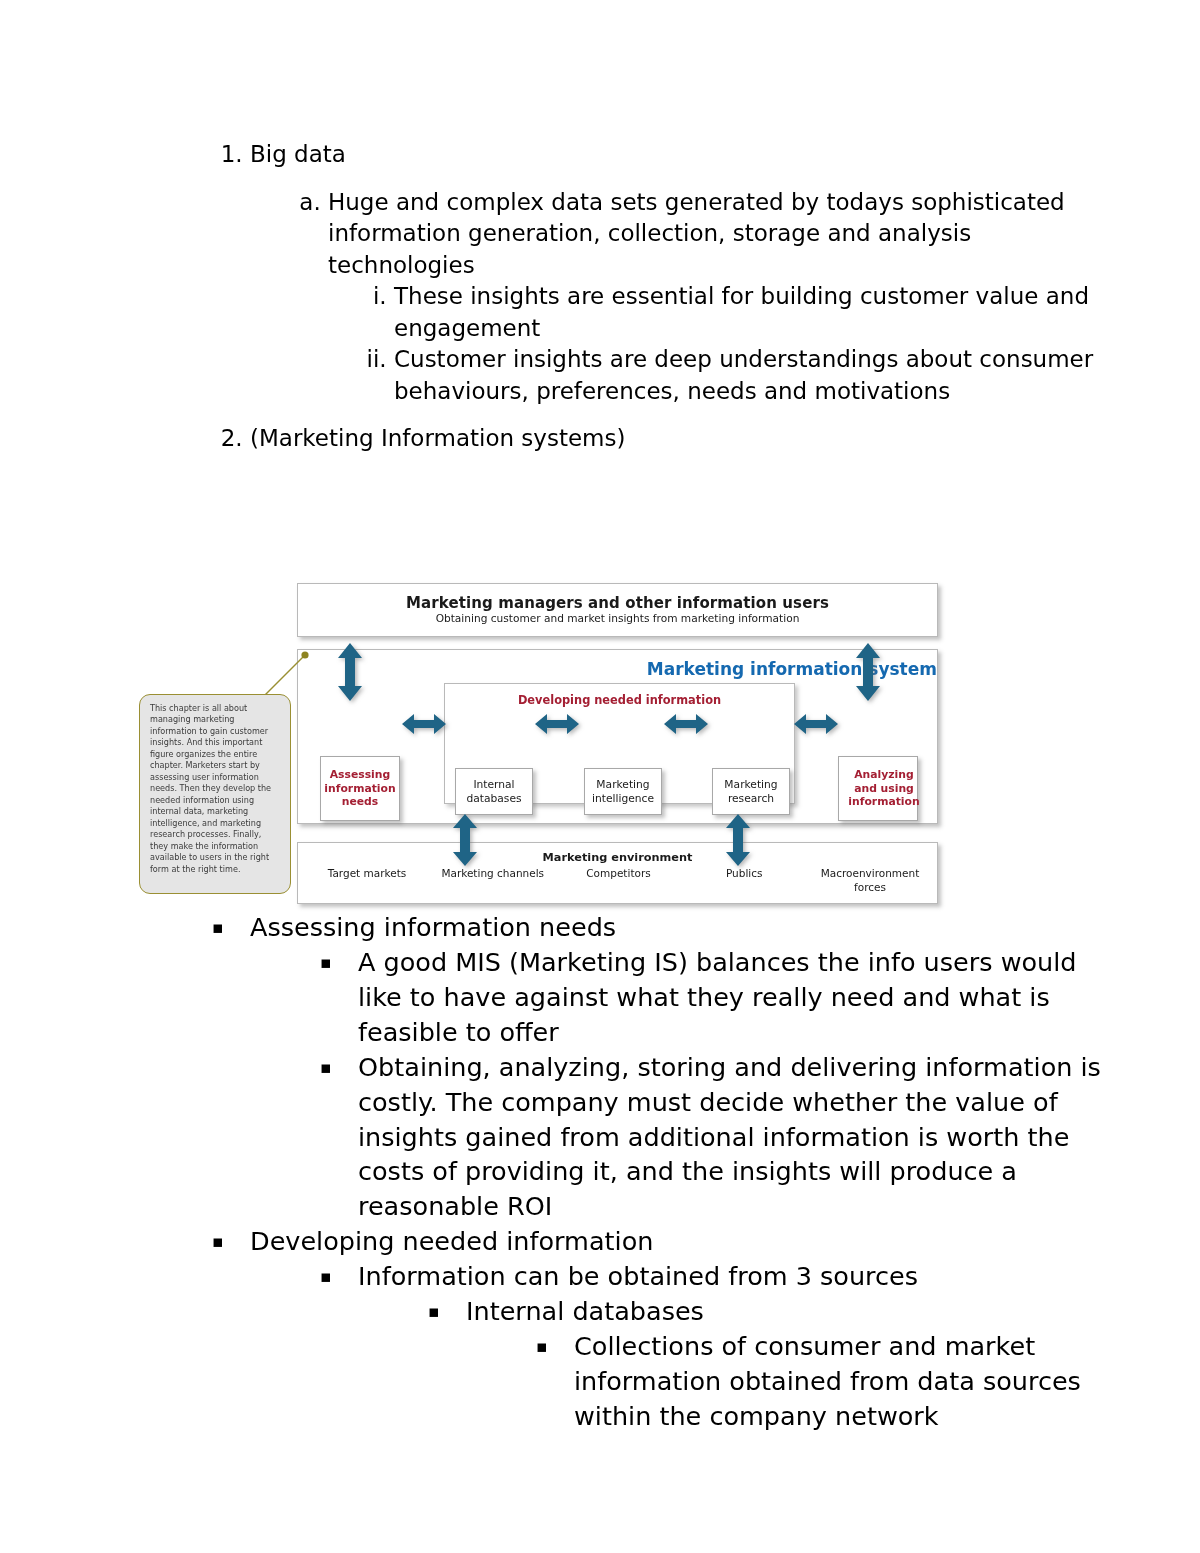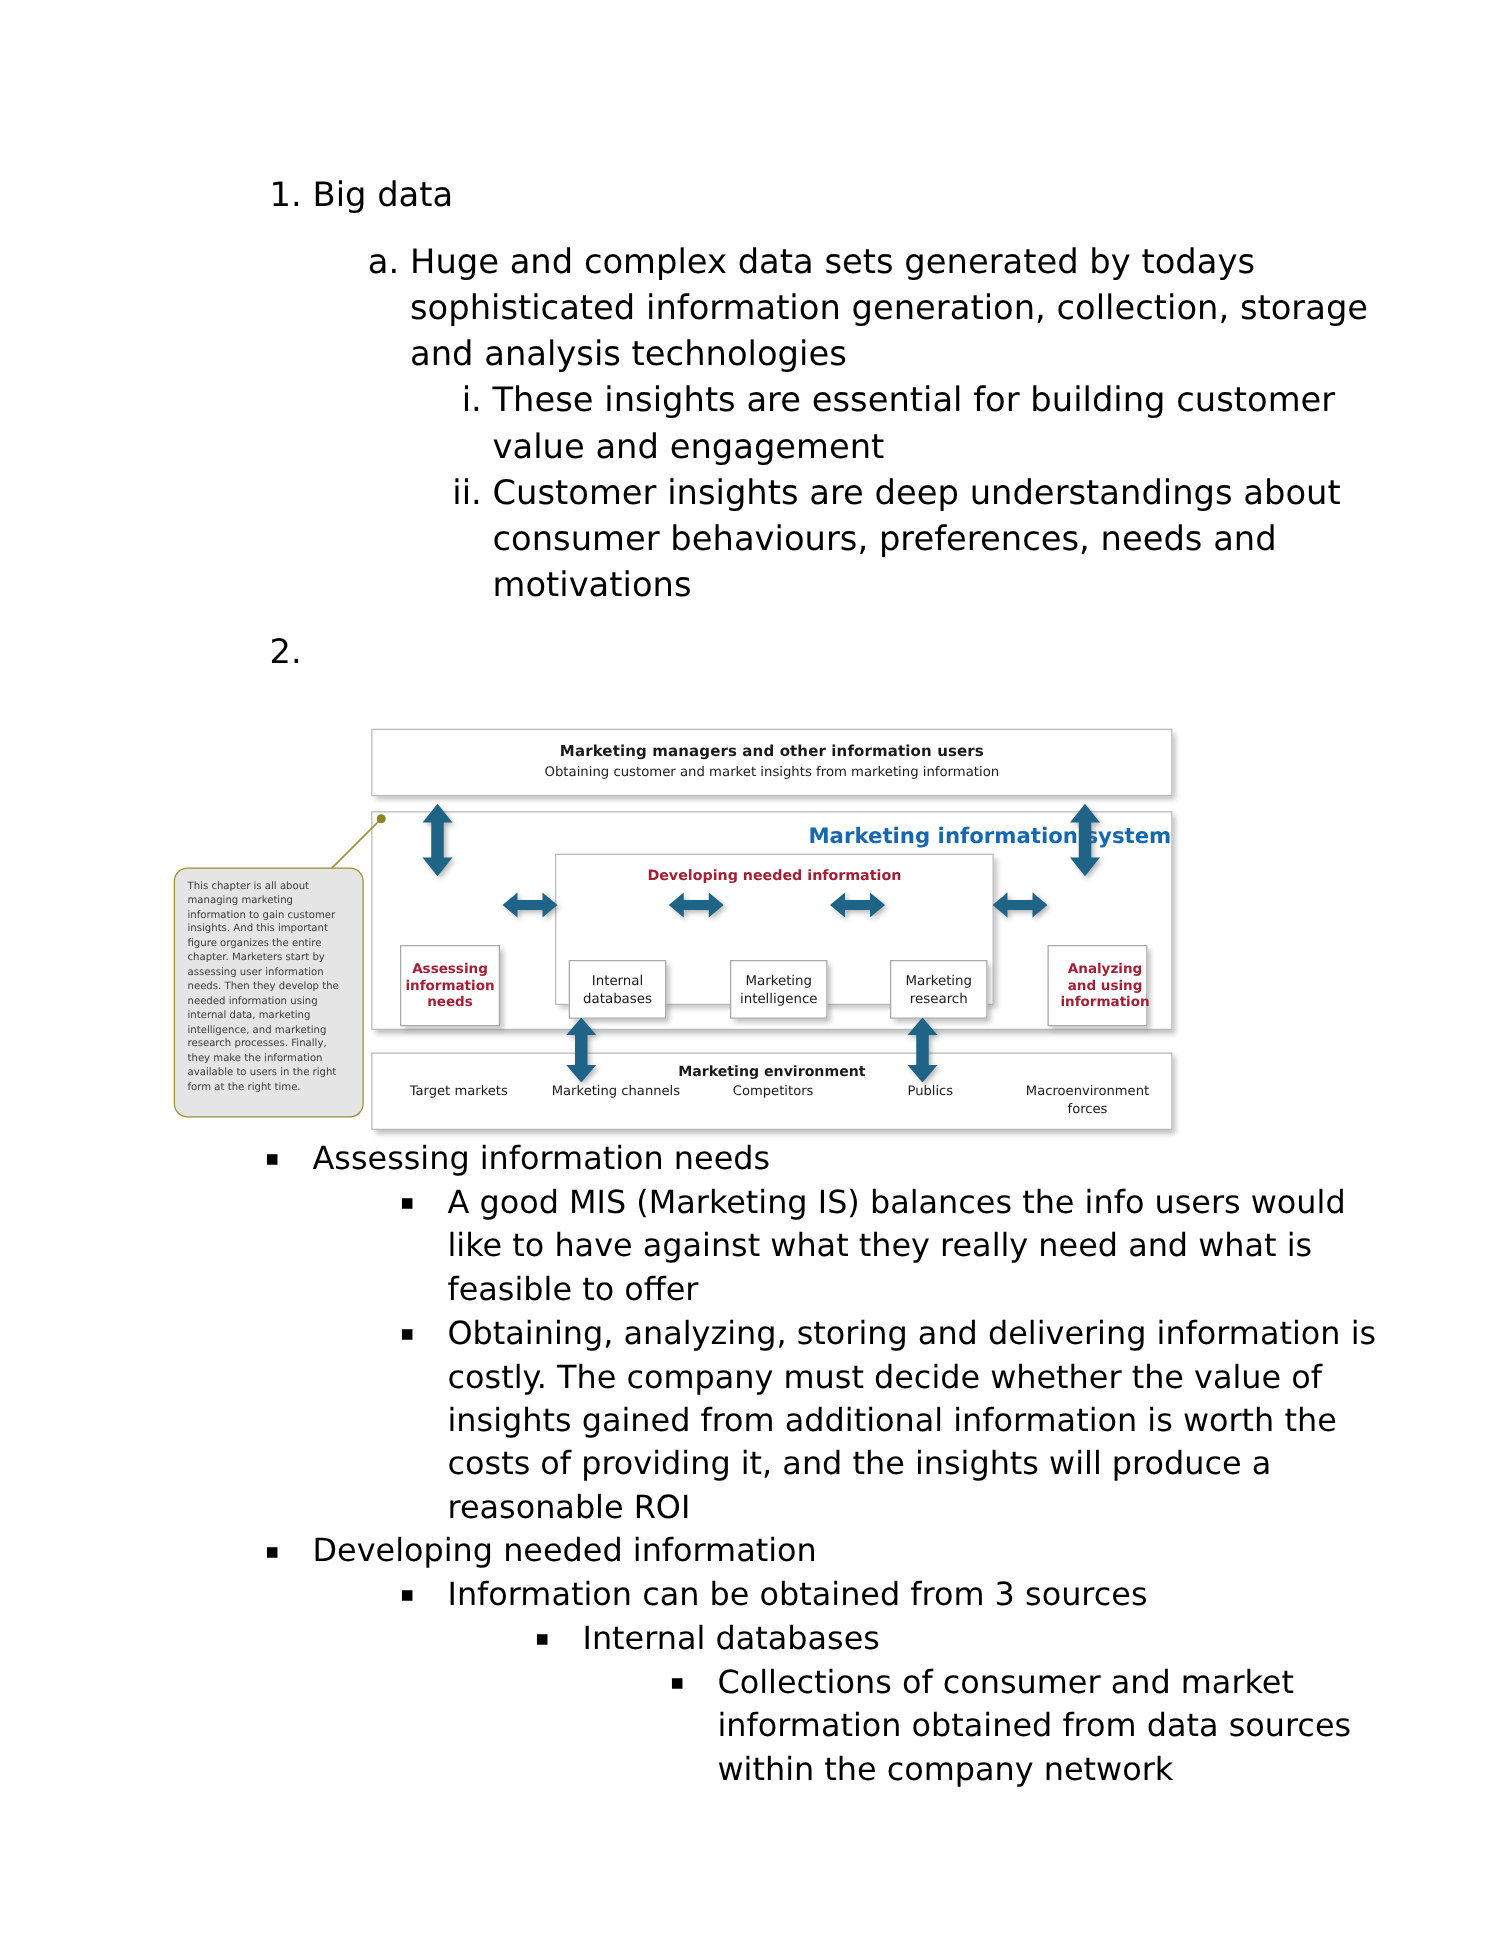--- a/index.html
+++ b/index.html
@@ -25,21 +25,21 @@
   }
 
   ol.lvl1 {
     position: absolute;
     left: 212px;
     top: 139px;
     width: 880px;
     margin: 0;
     padding: 0 0 0 38px;
     list-style: decimal;
-    font-size: 27px;
+    font-size: 23px;
     line-height: 1.37;
   }
   ol.lvl1 > li { margin: 0; padding: 0; }
 
   ol.lvl2 {
     margin: 16px;
     padding: 0 0 0 62px;
     list-style: lower-alpha;
   }
   ol.lvl3 {
@@ -93,21 +93,21 @@
     box-shadow: 3px 3px 4px rgba(120,120,120,0.45);
     box-sizing: border-box;
   }
   .band-top {
     left: 0; top: 0; width: 641px; height: 54px;
   }
   .band-top .t1 {
     position: absolute;
     left: 0; top: 10px; width: 100%;
     text-align: center;
-    font-size: 12px;
+    font-size: 15px;
     font-weight: bold;
     color: #1a1a1a;
     letter-spacing: 0.1px;
   }
   .band-top .t2 {
     position: absolute;
     left: 0; top: 28px; width: 100%;
     text-align: center;
     font-size: 10.6px;
     color: #1a1a1a;
@@ -250,20 +250,21 @@
               <span class="txt">These insights are essential for building customer value and engagement</span>
             </li>
             <li>
               <span class="txt">Customer insights are deep understandings about consumer behaviours, preferences, needs and motivations</span>
             </li>
           </ol>
         </li>
       </ol>
     </li>
     <li>
+      <span class="txt">(Marketing Information systems)</span>
     </li>
   </ol>
 
   <div class="figure">
 
     <div class="fbox band-top">
       <div class="t1">Marketing managers and other information users</div>
       <div class="t2">Obtaining customer and market insights from marketing information</div>
     </div>
 

